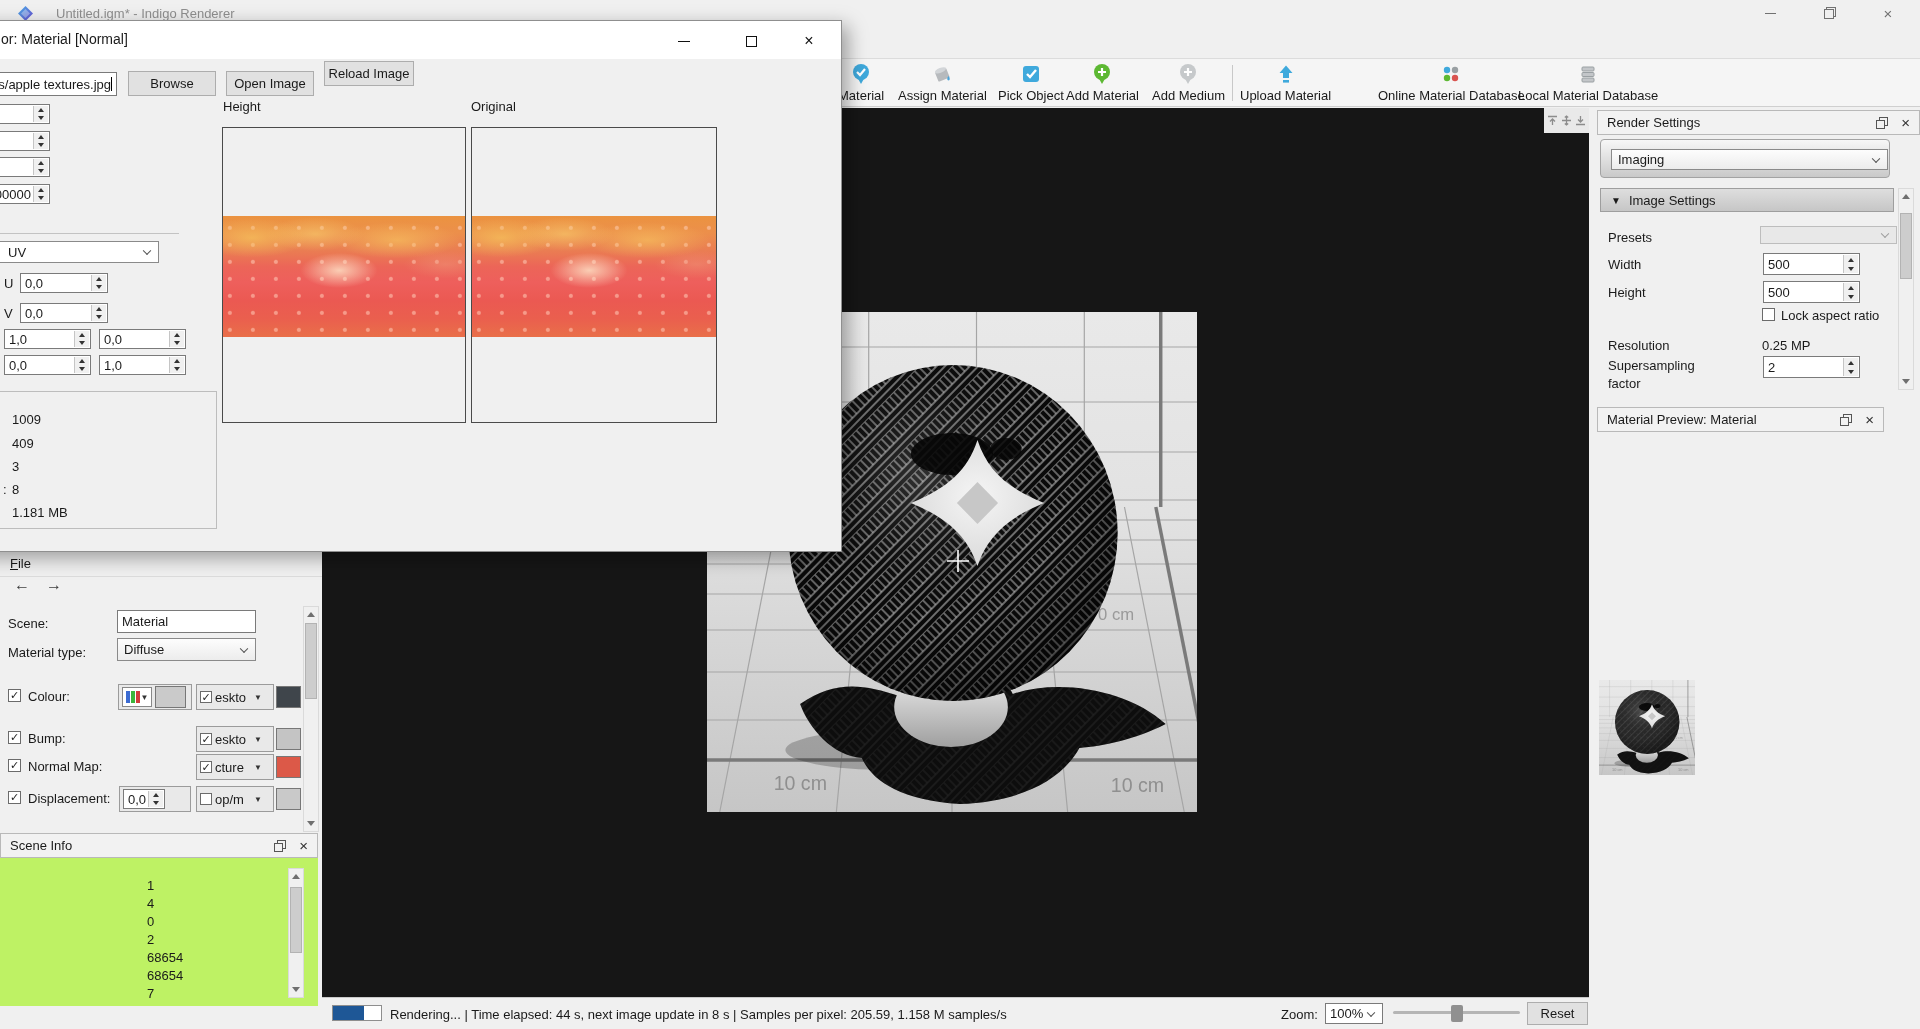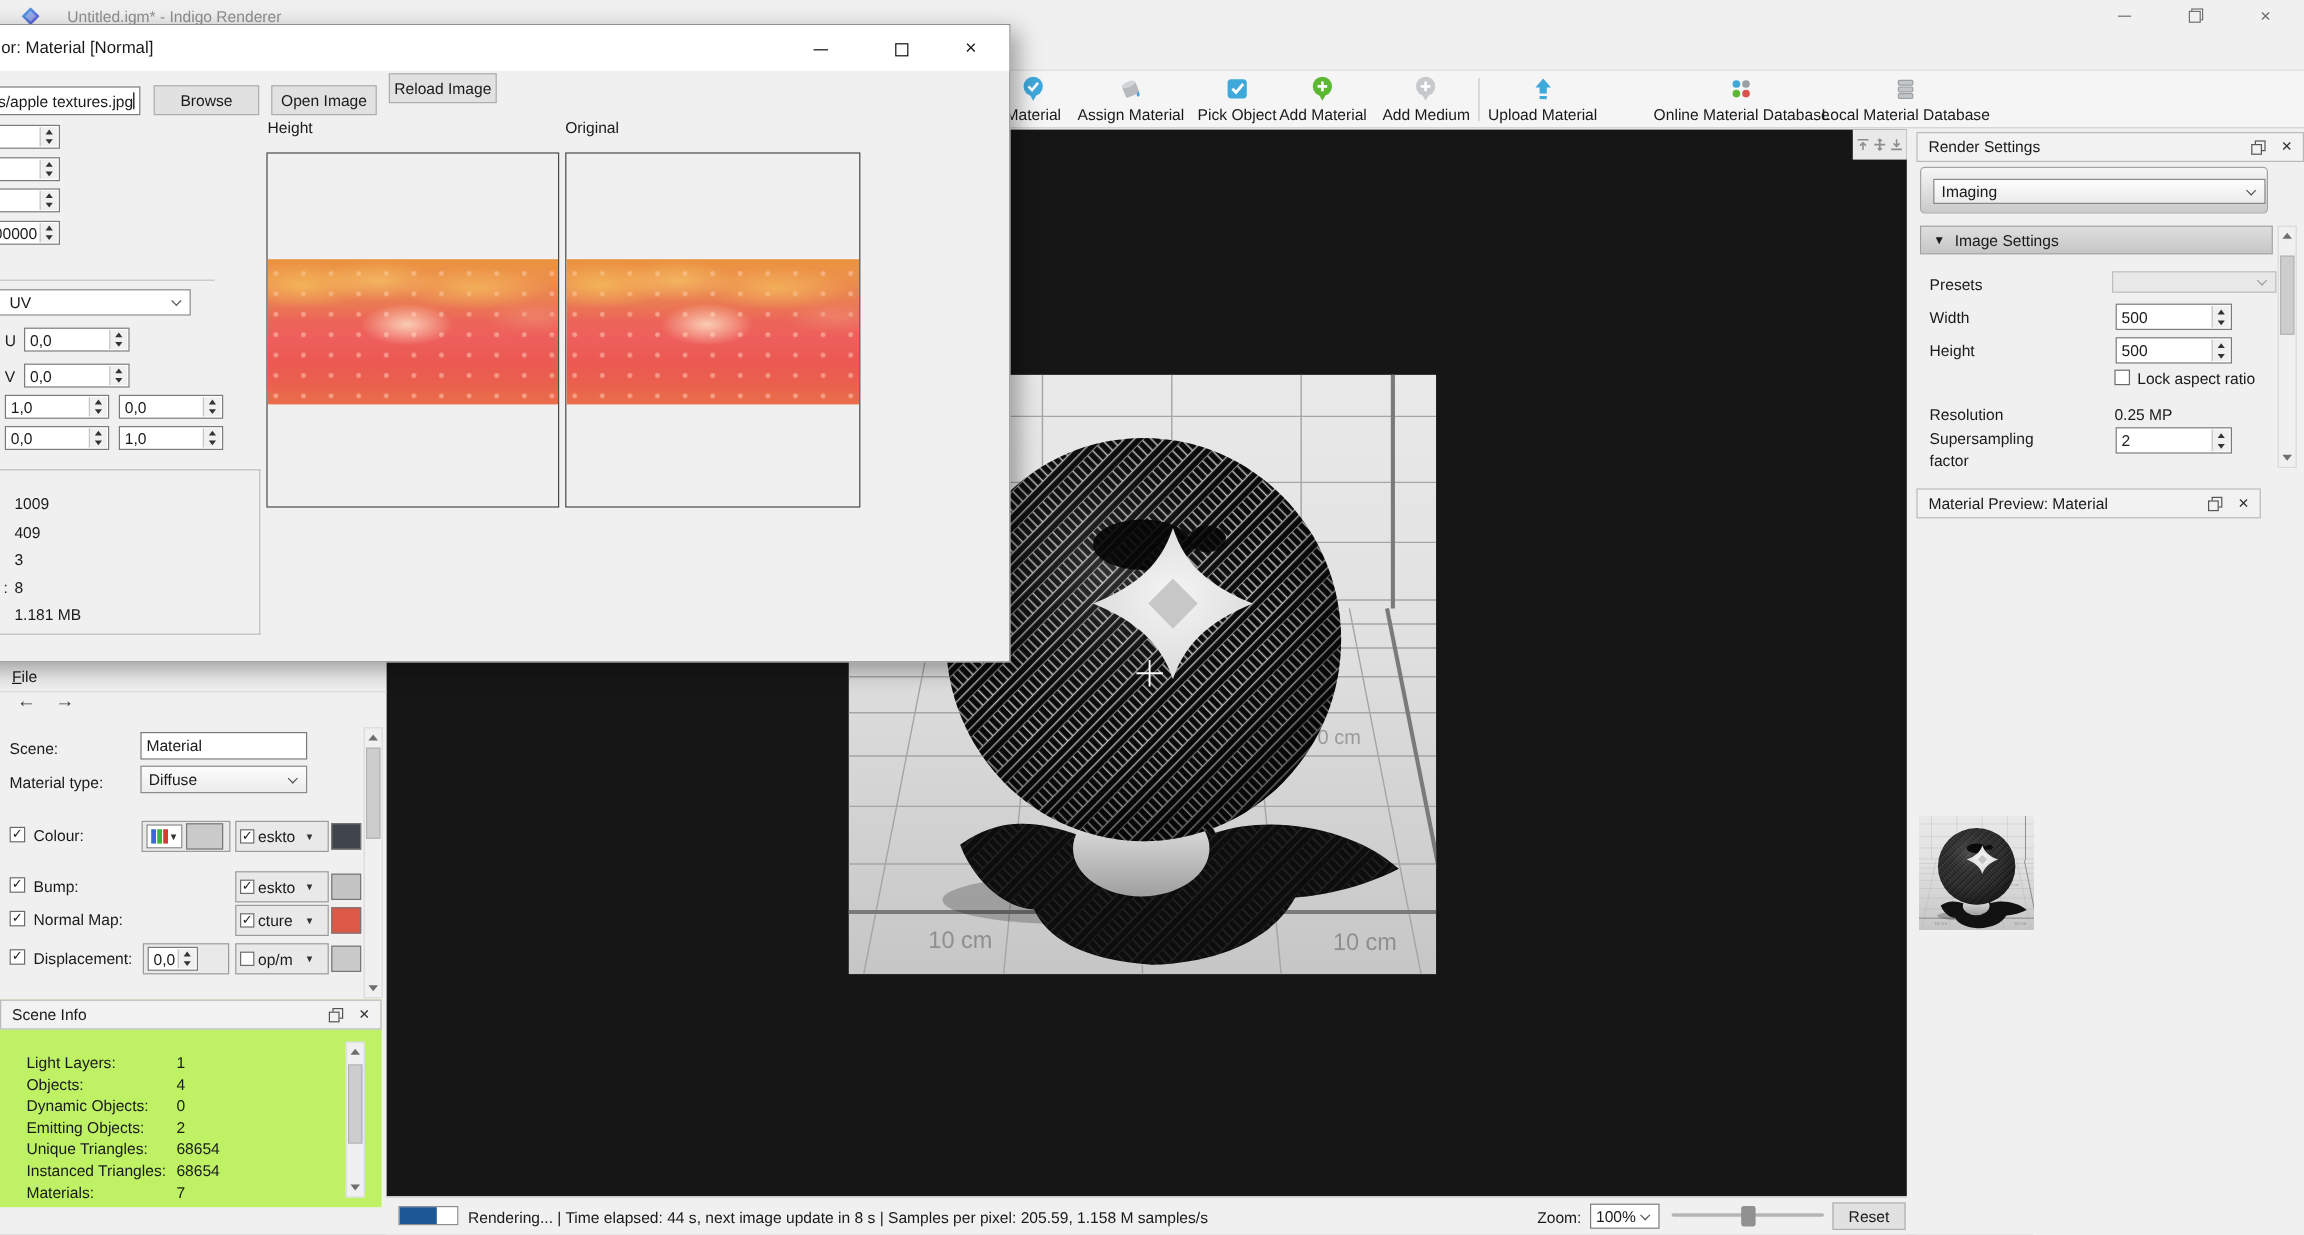--- a/index.html
+++ b/index.html
@@ -368,29 +368,20 @@
         </div>
     </div>
   </div>
 
   <div class="abs" style="left:0;top:833px;width:318px;height:173px;background:#bef264">
     <div class="dock-titlebar abs" style="left:0;top:0;width:318px;height:25px">
       <span class="t">Scene Info</span>
       <span class="float-ico"></span>
       <span class="dock-x">×</span>
     </div>
-    <div class="abs" style="left:22px;top:44px;line-height:18px">
-      <div>Light Layers:</div>
-      <div>Objects:</div>
-      <div>Dynamic Objects:</div>
-      <div>Emitting Objects:</div>
-      <div>Unique Triangles:</div>
-      <div>Instanced Triangles:</div>
-      <div>Materials:</div>
-    </div>
     <div class="abs" style="left:147px;top:44px;line-height:18px">
       <div>1</div>
       <div>4</div>
       <div>0</div>
       <div>2</div>
       <div>68654</div>
       <div>68654</div>
       <div>7</div>
     </div>
     <div class="sb-track abs" style="left:288px;top:35px;width:16px;height:130px">

